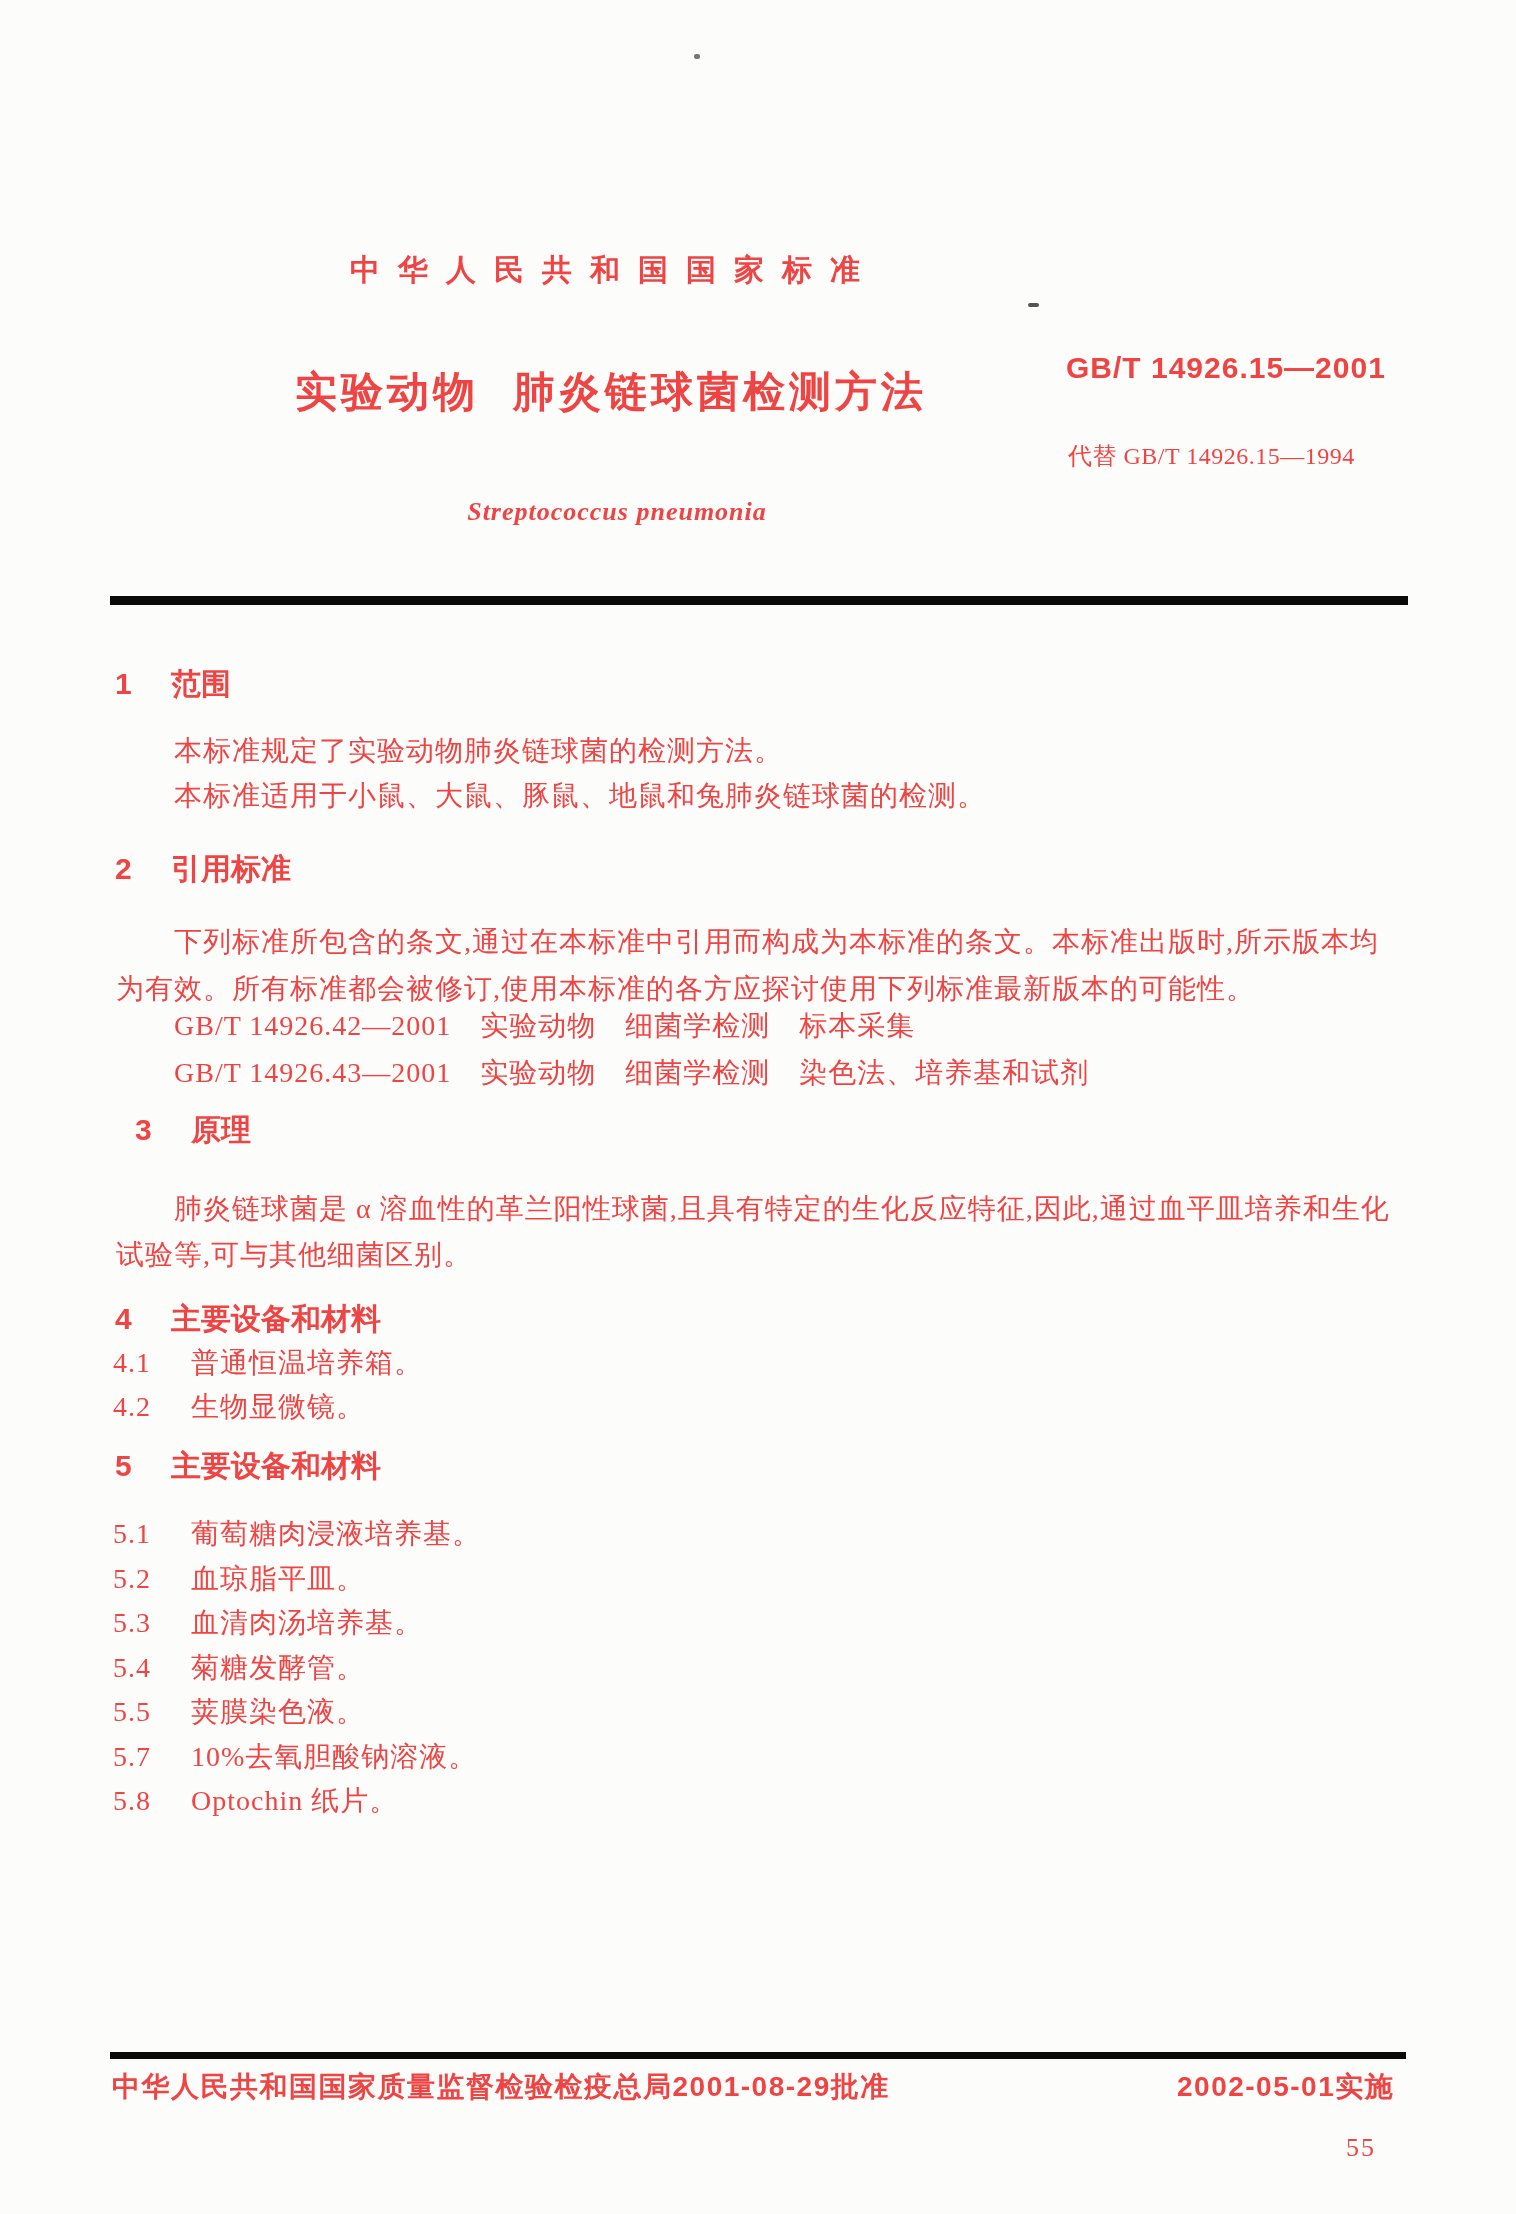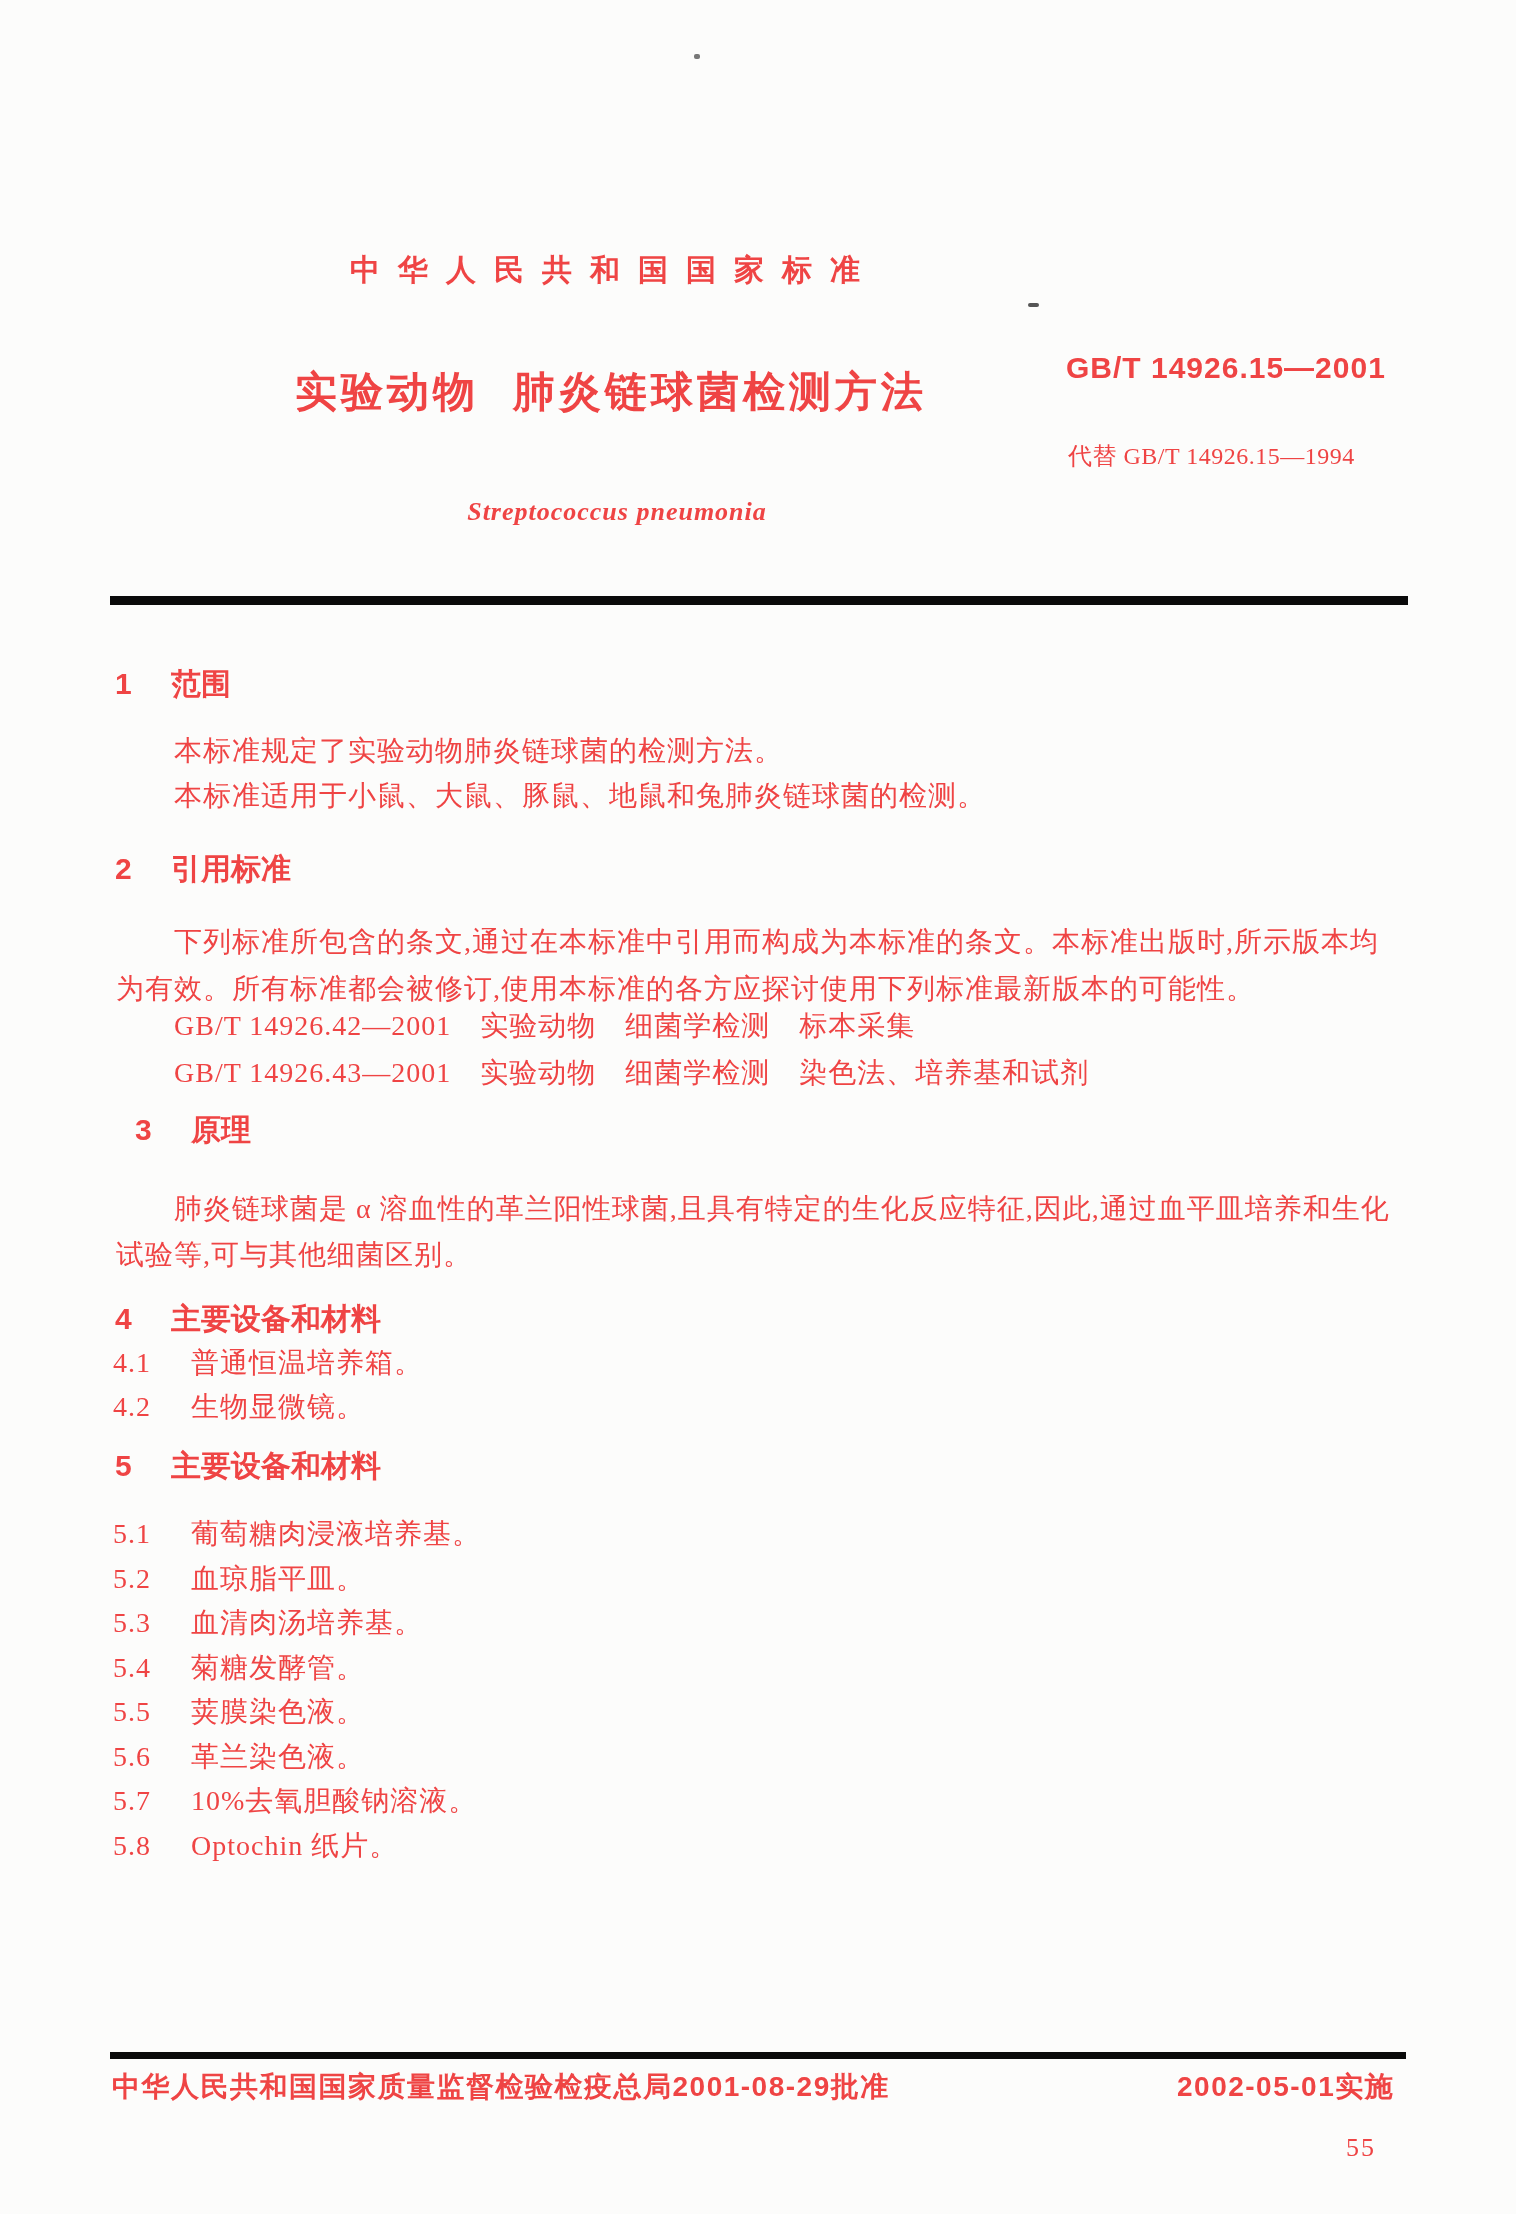--- a/index.html
+++ b/index.html
@@ -124,23 +124,20 @@
     <div class="serif item">
       <span class="item-num">5.3</span><span>血清肉汤培养基。</span>
     </div>
     <div class="serif item">
       <span class="item-num">5.4</span><span>菊糖发酵管。</span>
     </div>
     <div class="serif item">
       <span class="item-num">5.5</span><span>荚膜染色液。</span>
     </div>
     <div class="serif item">
-      <span class="item-num">5.6</span><span>革兰染色液。</span>
-    </div>
-    <div class="serif item">
       <span class="item-num">5.7</span><span>10%去氧胆酸钠溶液。</span>
     </div>
     <div class="serif item">
       <span class="item-num">5.8</span><span>Optochin 纸片。</span>
     </div>
   </div>
 
   <div class="rule rule-bottom"></div>
   <div class="abs sans footer-left">中华人民共和国国家质量监督检验检疫总局2001-08-29批准</div>
   <div class="abs sans footer-right">2002-05-01实施</div>

